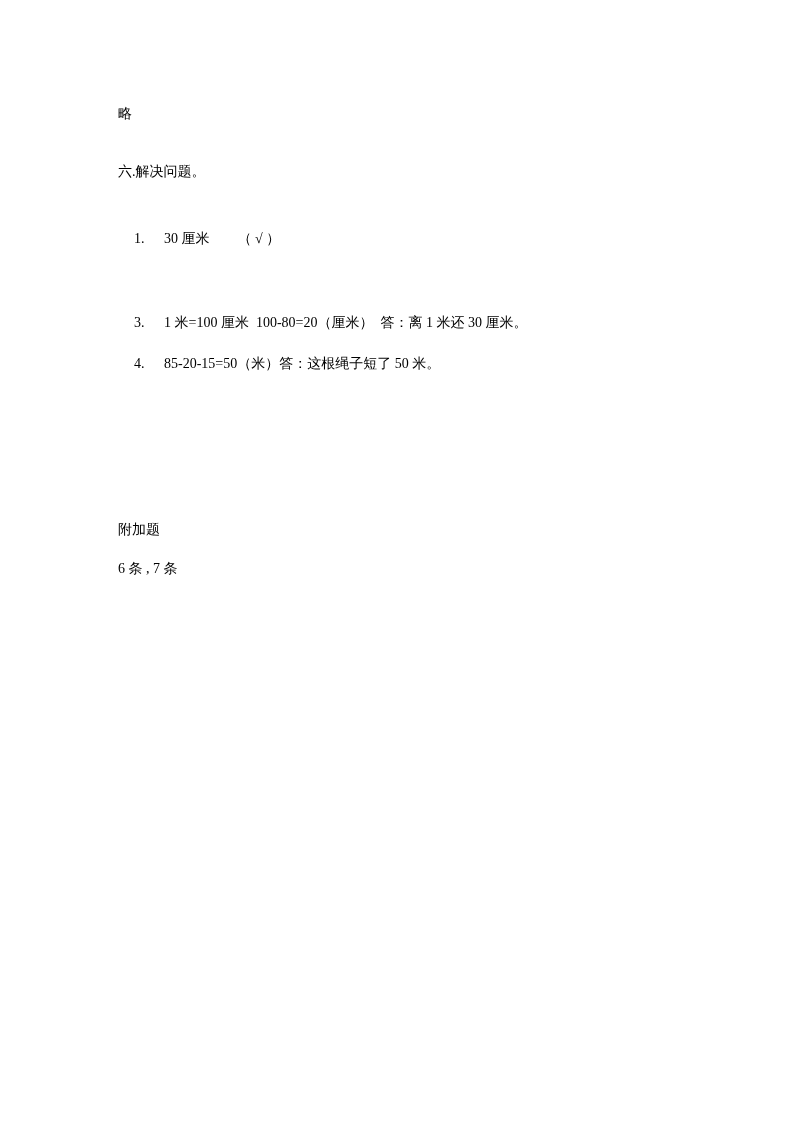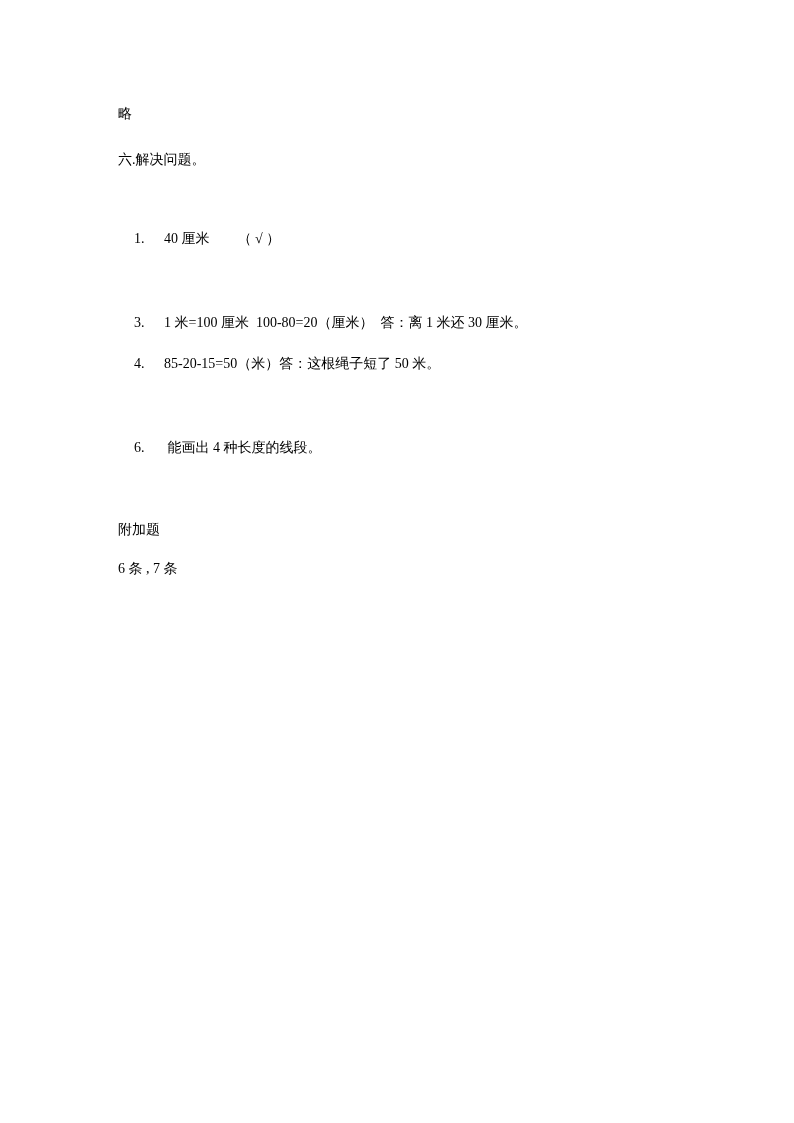--- a/index.html
+++ b/index.html
@@ -37,37 +37,34 @@
     white-space: pre;
   }
 </style>
 </head>
 <body>
 
 <div class="page">
 
   <div class="line" style="top:106px">略</div>
 
-  <div class="line" style="top:152px">六.解决问题。</div>
+  <div class="line" style="top:164px">六.解决问题。</div>
 
   <div class="answer-item" style="top:216px">
-    <span class="num">1.</span><span class="txt">40 厘米　　（ √ ）</span>
+    <span class="num">1.</span><span class="txt">30 厘米　　（ √ ）</span>
   </div>
 
 
   <div class="answer-item" style="top:300px">
     <span class="num">3.</span><span class="txt">1 米=100 厘米  100-80=20（厘米）  答：离 1 米还 30 厘米。</span>
   </div>
 
   <div class="answer-item" style="top:341px">
     <span class="num">4.</span><span class="txt">85-20-15=50（米）答：这根绳子短了 50 米。</span>
   </div>
 
 
-  <div class="answer-item" style="top:425px">
-    <span class="num">6.</span><span class="txt"> 能画出 4 种长度的线段。</span>
-  </div>
 
   <div class="line" style="top:522px">附加题</div>
 
   <div class="line" style="top:561px">6 条 , 7 条</div>
 
 </div>
 
 </body></html>

